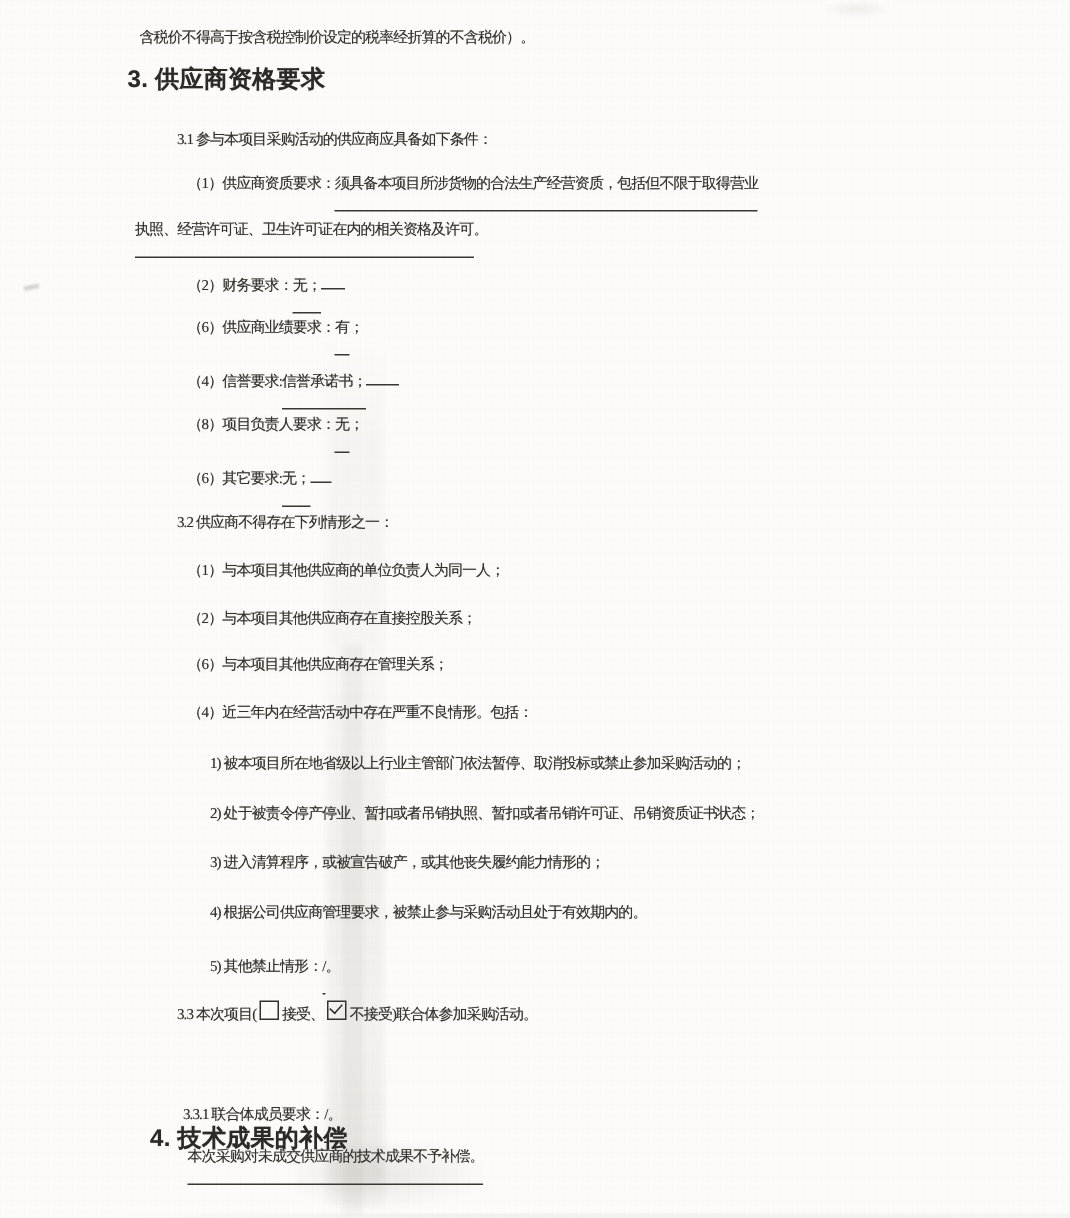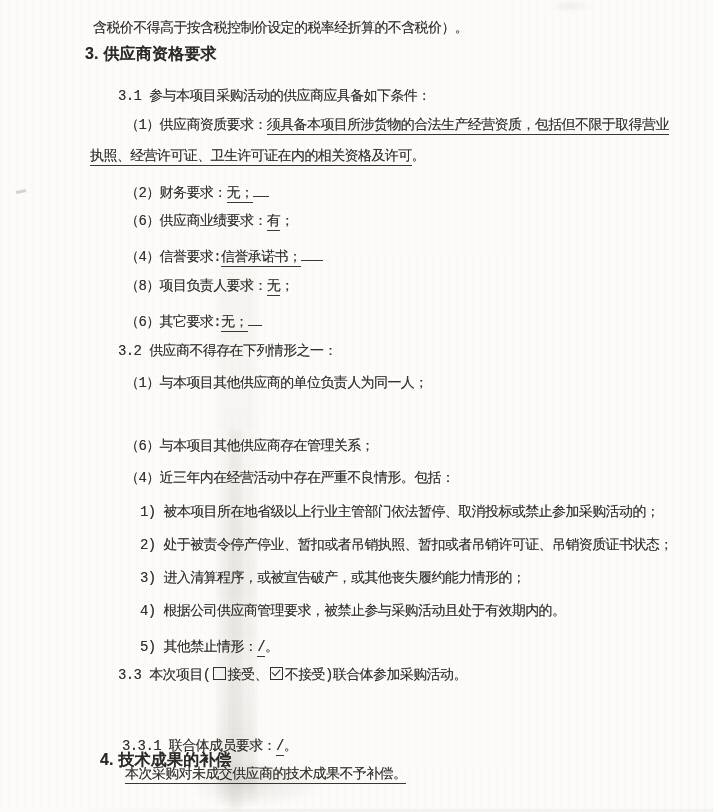--- a/index.html
+++ b/index.html
@@ -14,30 +14,29 @@
     background:#fcfbf9;
     background-image:
       repeating-linear-gradient(to right, rgba(210,206,198,0.05) 0 1px, transparent 1px 8px),
       repeating-linear-gradient(to bottom, rgba(210,206,198,0.04) 0 1px, transparent 1px 8px);
     overflow:hidden;
   }
   .content{position:absolute;inset:0;filter:blur(0.25px);}
   .line{
     position:absolute;white-space:nowrap;
     color:#34312c;
-    font-size:14px;letter-spacing:-0.6px;line-height:1.2;
+    font-size:10px;letter-spacing:-0.6px;line-height:1.2;
     text-shadow:0 0 0.5px rgba(60,56,50,0.55);
-    font-family:Liberation Mono, monospace;
   }
   .line.h1{
     font-family:"Liberation Sans","DejaVu Sans",sans-serif;
     font-weight:600;font-size:16px;letter-spacing:0.2px;
     color:#2c2a26;
   }
-  .u{border-bottom:1.2px solid #3a3731;padding-bottom:1px;}
+  .u{border-bottom:1.2px solid #3a3731;padding-bottom:12px;}
   .blank-underline{display:inline-block;border-bottom:1.2px solid #3a3731;height:1em;vertical-align:baseline;}
   .checkbox{
     display:inline-block;width:11px;height:11px;
     border:1.4px solid #34312c;position:relative;
     margin:0 2px;vertical-align:-1px;background:transparent;
   }
   .checkbox .mark{
     position:absolute;left:1px;top:1px;width:7px;height:4px;
     border-left:1.6px solid #2e2b27;border-bottom:1.6px solid #2e2b27;
     transform:rotate(-48deg);
@@ -97,20 +96,21 @@
       <div class="line body" style="top: 88px; left: 118px;"><span>3.1 参与本项目采购活动的供应商应具备如下条件：</span></div>
       <div class="line body" style="top: 117px; left: 125px;"><span>（1）供应商资质要求：</span><span class="u">须具备本项目所涉货物的合法生产经营资质，包括但不限于取得营业</span></div>
       <div class="line body" style="top: 148px; left: 90px;"><span class="u">执照、经营许可证、卫生许可证在内的相关资格及许可</span><span>。</span></div>
       <div class="line body" style="top: 182px; left: 125px;"><span>（2）财务要求：</span><span class="u">无；</span><span class="blank-underline" style="width: 16px;"></span></div>
       <div class="line body" style="top: 213px; left: 125px;"><span>（6）供应商业绩要求：</span><span class="u">有</span><span>；</span></div>
       <div class="line body" style="top: 246px; left: 125px;"><span>（4）信誉要求:</span><span class="u">信誉承诺书；</span><span class="blank-underline" style="width: 22px;"></span></div>
       <div class="line body" style="top: 278px; left: 125px;"><span>（8）项目负责人要求：</span><span class="u">无</span><span>；</span></div>
       <div class="line body" style="top: 311px; left: 125px; text-align: right;"><span>（6）其它要求:</span><span class="u">无；</span><span class="blank-underline" style="width: 14px;"></span></div>
       <div class="line body" style="top: 343px; left: 118px;"><span>3.2 供应商不得存在下列情形之一：</span></div>
       <div class="line body" style="top: 375px; left: 125px;"><span>（1）与本项目其他供应商的单位负责人为同一人；</span></div>
+      <div class="line body" style="top: 407px; left: 125px;"><span>（2）与本项目其他供应商存在直接控股关系；</span></div>
       <div class="line body" style="top: 438px; left: 125px;"><span>（6）与本项目其他供应商存在管理关系；</span></div>
       <div class="line body" style="top: 470px; left: 125px;"><span>（4）近三年内在经营活动中存在严重不良情形。包括：</span></div>
       <div class="line body" style="top: 504px; left: 140px;"><span>1) 被本项目所在地省级以上行业主管部门依法暂停、取消投标或禁止参加采购活动的；</span></div>
       <div class="line body" style="top: 537px; left: 140px;"><span>2) 处于被责令停产停业、暂扣或者吊销执照、暂扣或者吊销许可证、吊销资质证书状态；</span></div>
       <div class="line body" style="top: 570px; left: 140px;"><span>3) 进入清算程序，或被宣告破产，或其他丧失履约能力情形的；</span></div>
       <div class="line body" style="top: 603px; left: 140px;"><span>4) 根据公司供应商管理要求，被禁止参与采购活动且处于有效期内的。</span></div>
       <div class="line body" style="top: 639px; left: 140px;"><span>5) 其他禁止情形：</span><span class="u">/</span><span>。</span></div>
       <div class="line body" style="top: 667px; left: 118px;"><span>3.3 本次项目(</span><span class="checkbox"></span><span>接受、</span><span class="checkbox checked"><span class="mark"></span></span><span>不接受)联合体参加采购活动。</span></div>
       <div class="line body" style="top: 702px; left: 122px; margin-top: 36px;"><span>3.3.1 联合体成员要求：</span><span class="u">/</span><span>。</span></div>
       <div class="line h1" style="top: 750px; left: 100px;"><span>4. 技术成果的补偿</span></div>

